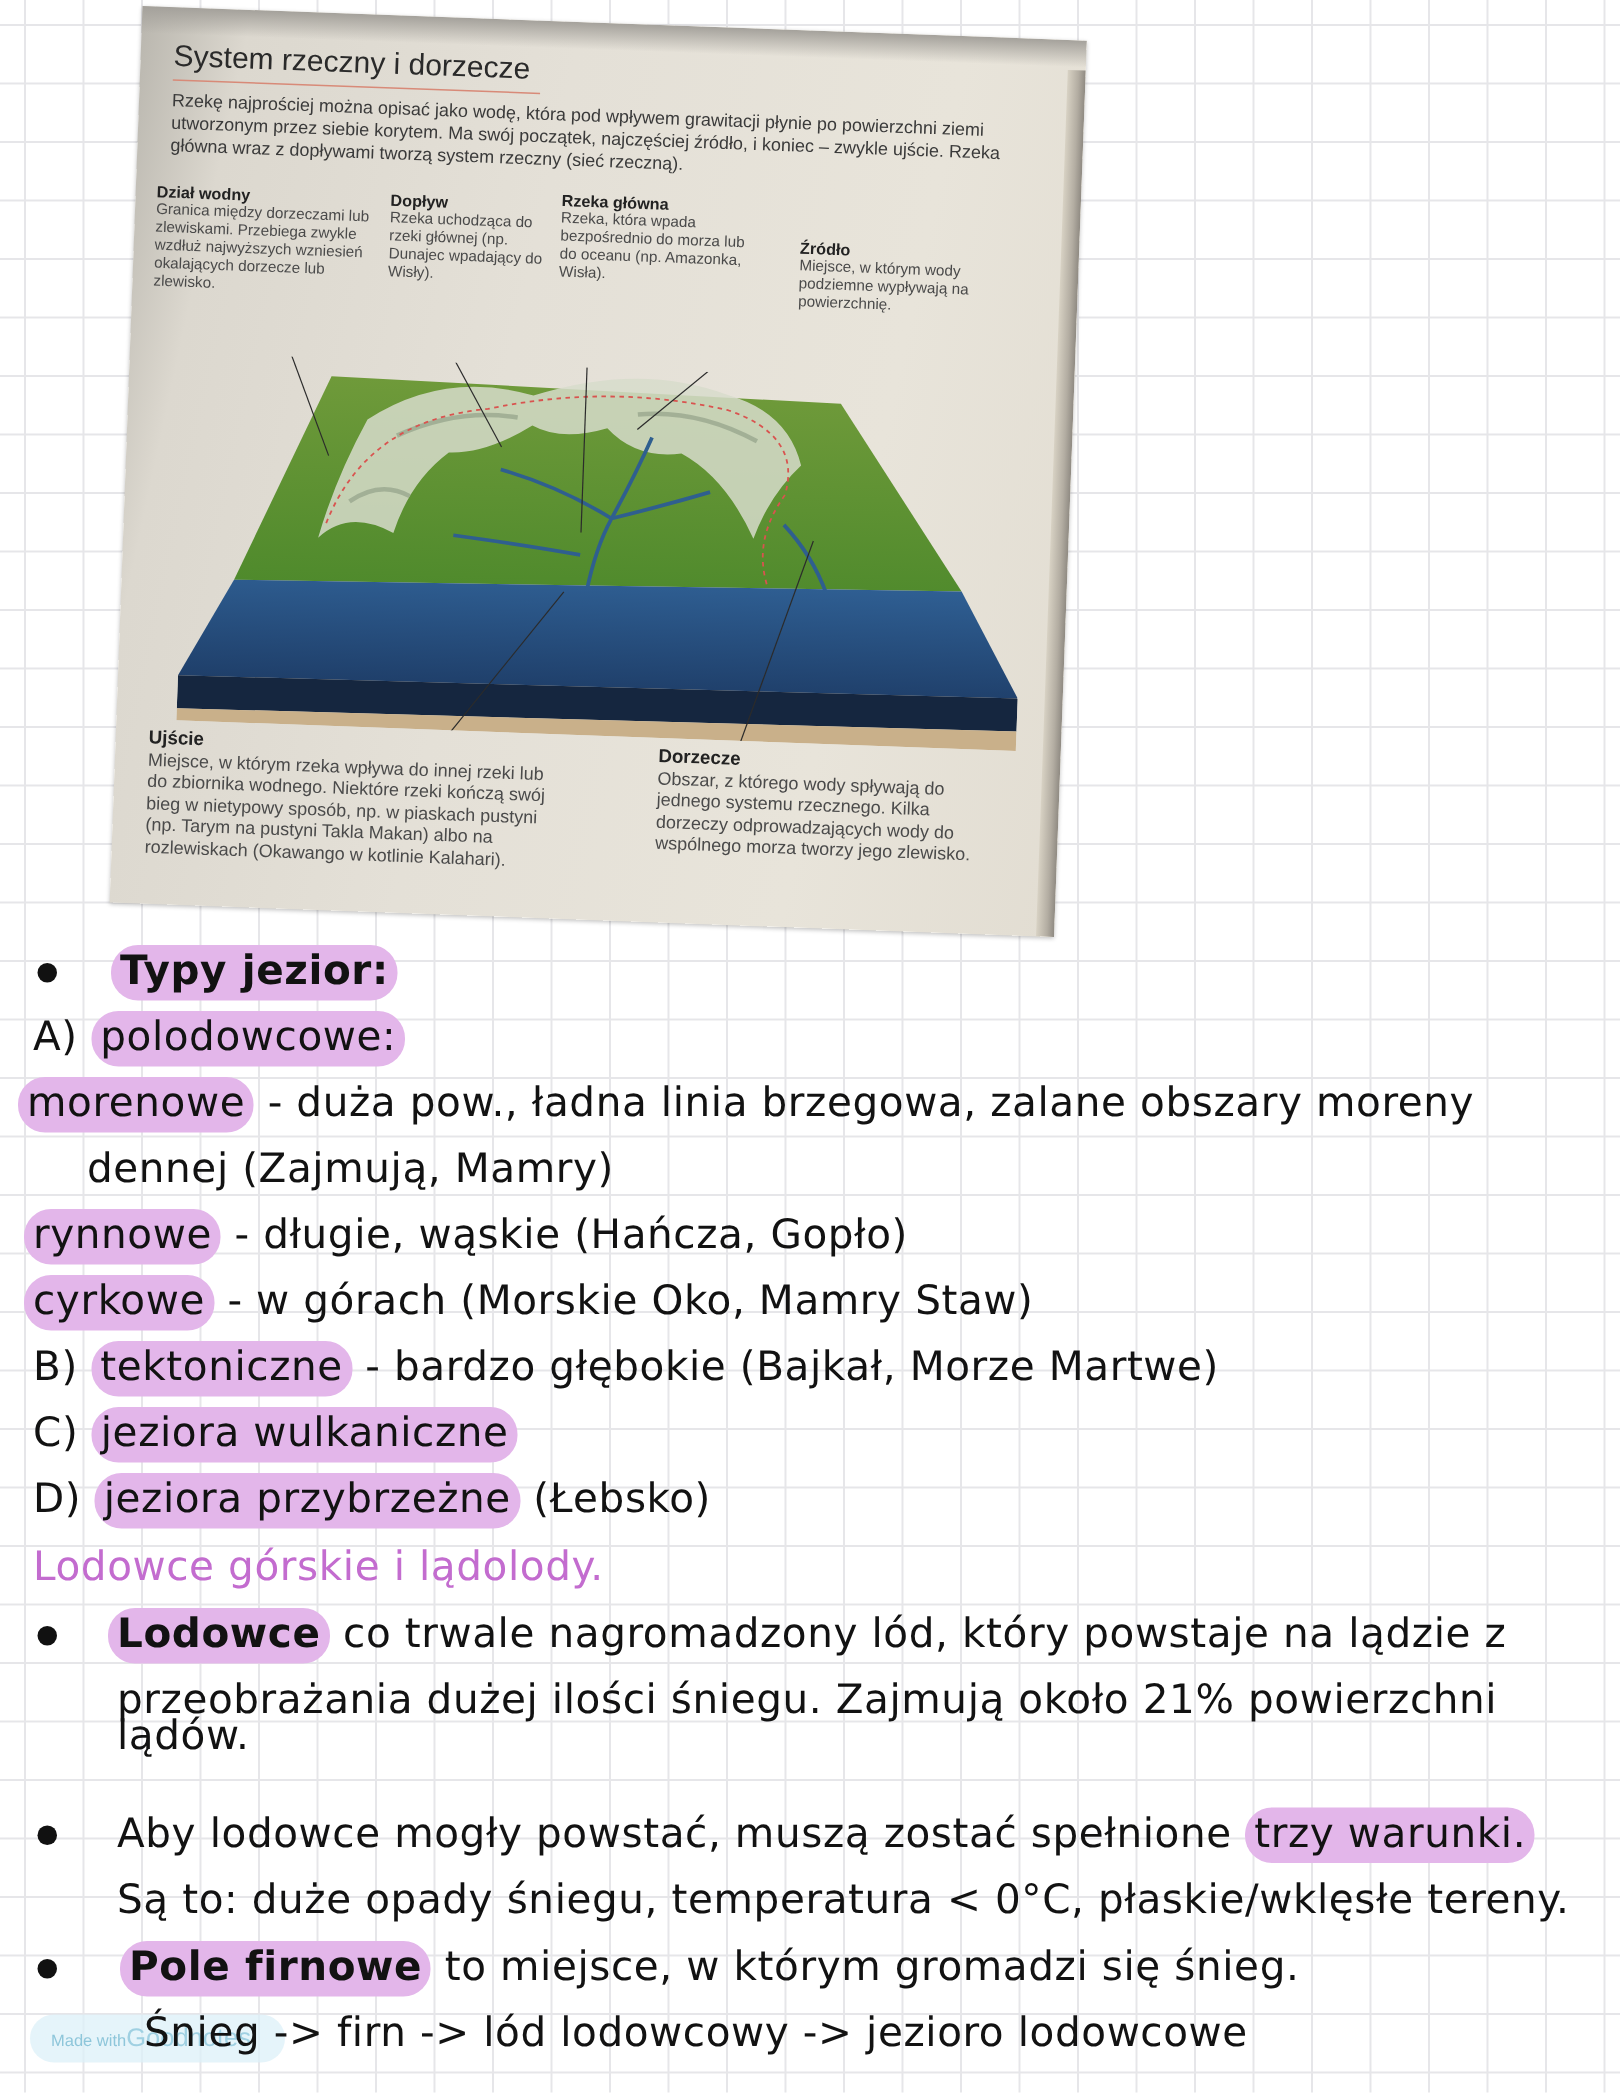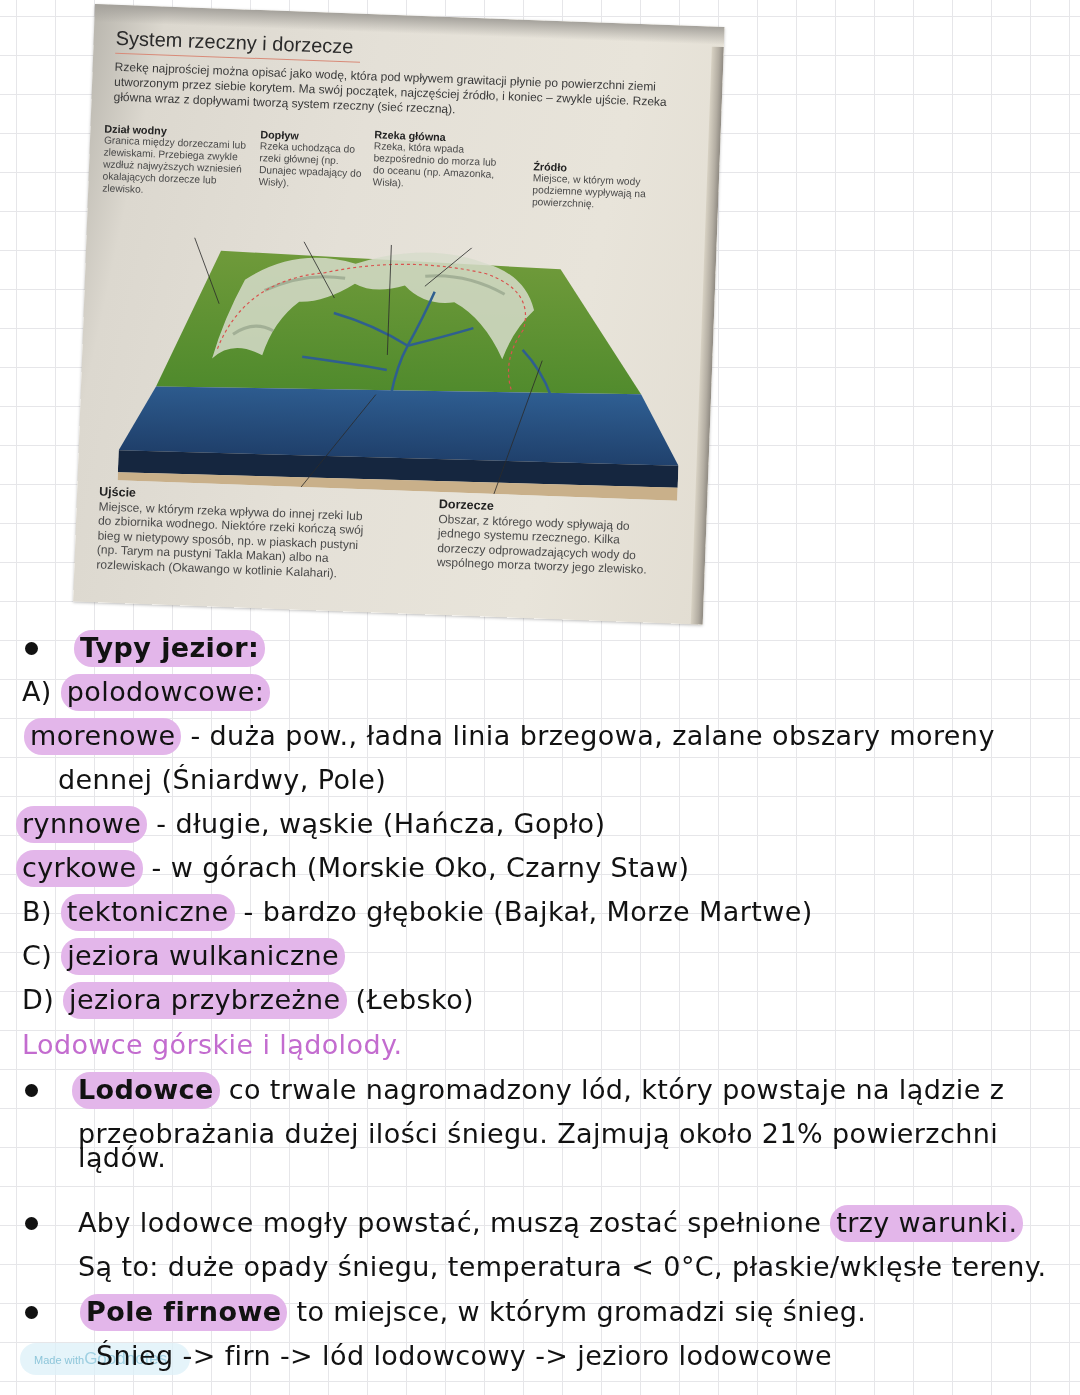--- a/index.html
+++ b/index.html
@@ -222,33 +222,33 @@
   <span class="bullet" style="left:25px; top:20px;"></span>
   <div class="line bold" style="left:74px; top:4px;">
     <span class="hl">Typy jezior:</span>
   </div>
 
   <div class="line" style="left:22px; top:48px;">
     <span>A)</span>
     <span class="hl">polodowcowe:</span>
   </div>
 
-  <div class="line" style="left:24px; top:92px;">
+  <div class="line" style="left:12px; top:92px;">
     <span class="hl">morenowe</span><span> - duża pow., ładna linia brzegowa, zalane obszary moreny</span>
   </div>
   <div class="line" style="left:58px; top:136px;">
-    <span>dennej (Śniardwy, Pole)</span>
+    <span>dennej (Zajmują, Mamry)</span>
   </div>
 
   <div class="line" style="left:16px; top:180px;">
     <span class="hl">rynnowe</span><span> - długie, wąskie (Hańcza, Gopło)</span>
   </div>
 
   <div class="line" style="left:16px; top:224px;">
-    <span class="hl">cyrkowe</span><span> - w górach (Morskie Oko, Czarny Staw)</span>
+    <span class="hl">cyrkowe</span><span> - w górach (Morskie Oko, Mamry Staw)</span>
   </div>
 
   <div class="line" style="left:22px; top:268px;">
     <span>B)</span>
     <span class="hl">tektoniczne</span><span> - bardzo głębokie (Bajkał, Morze Martwe)</span>
   </div>
 
   <div class="line" style="left:22px; top:312px;text-align:right;">
     <span>C)</span>
     <span class="hl">jeziora wulkaniczne</span>

